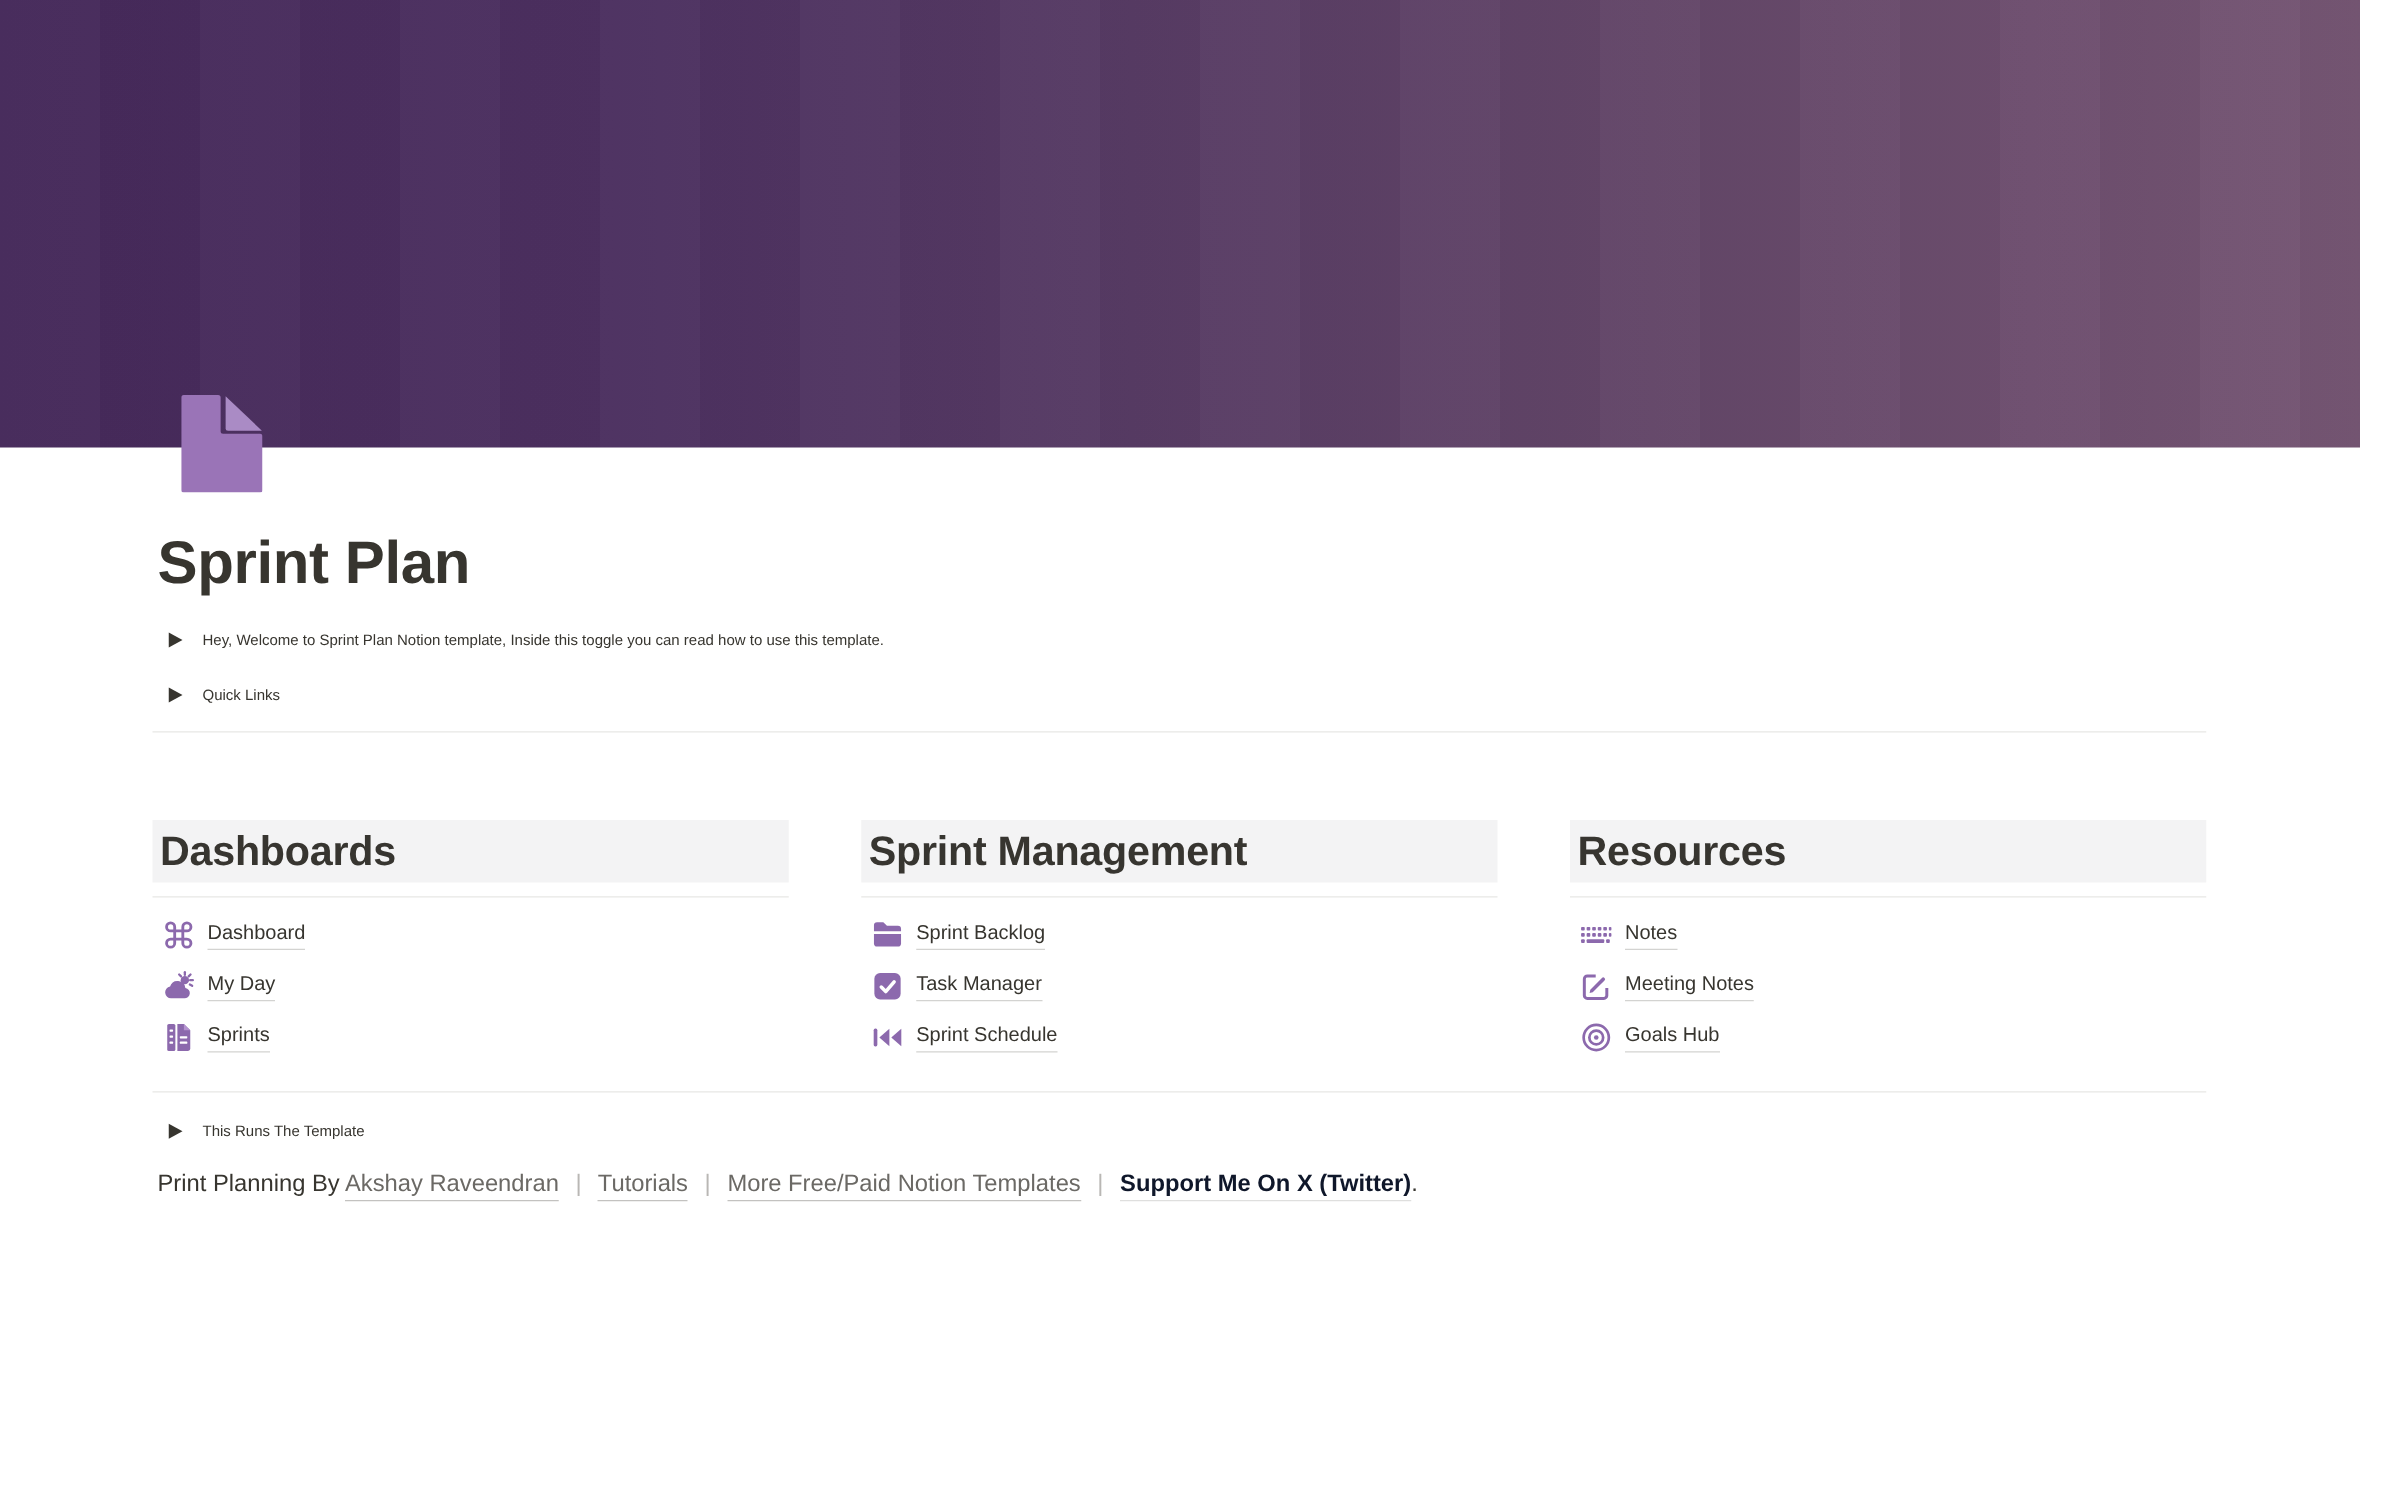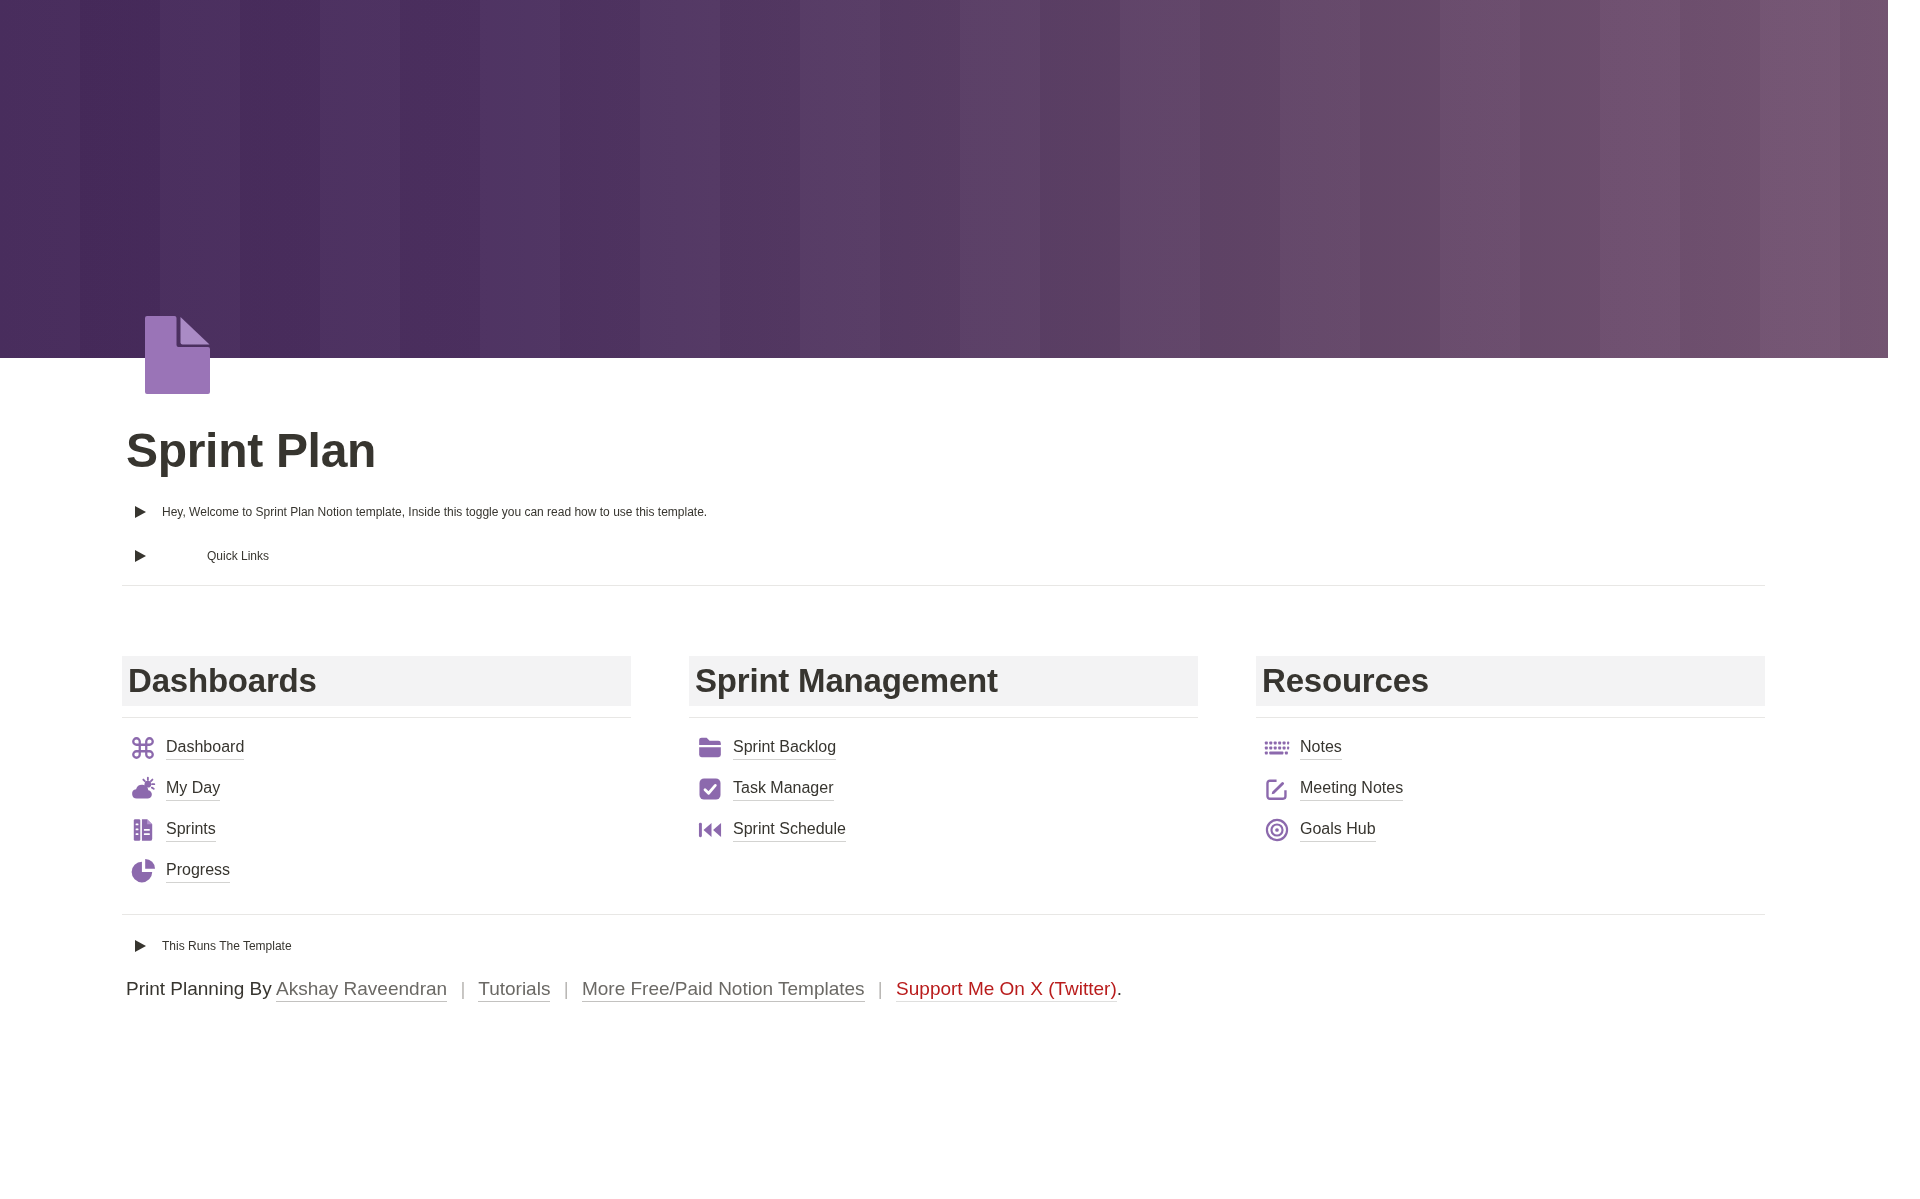--- a/index.html
+++ b/index.html
@@ -37,21 +37,21 @@
     color:#37352f;
   }
 
   
   .toggle {
     display:flex; align-items:center;
     min-height:31px; margin-left:4px; padding-left:9px;
     cursor:pointer;
   }
   .toggle.first  { margin-top:17px; }
-  .toggle.second { margin-top:13px;gap:45px; }
+  .toggle.second { margin-top:13px; }
   .toggle.third  { margin-top:16px; }
   .tri {
     width:0; height:0; flex:none;
     border-left:11px solid #37352f;
     border-top:6.5px solid transparent;
     border-bottom:6.5px solid transparent;
     margin-right:16px;
   }
   .t-label { font-size:12px; line-height:1.5; color:#37352f; }
 
@@ -82,21 +82,21 @@
     cursor:pointer; line-height:1.25;
   }
 
   
   .footer { margin:12px 0 0 4px; font-size:19px; line-height:30px; }
   .f-prefix, .f-suffix { color:#37352f; }
   .f-link {
     color:#6b6965; text-decoration:none; cursor:pointer;
     border-bottom:1px solid rgba(55,53,47,0.30); padding-bottom:2px;margin-top:44px;
   }
-  .f-link-muted { color:#b91c1c; border-bottom-color:rgba(55,53,47,0.16); }
+  .f-link-muted { color:#0f172a; border-bottom-color:rgba(55,53,47,0.16);font-weight:bold; }
   .f-sep { color:#b9b7b4; margin:0 8px; }
 </style>
 </head>
 <body>
 
 <div class="page">
 
   <div class="cover"></div>
 
   <div class="page-icon">
@@ -163,29 +163,20 @@
                 <g fill="#ffffff">
                   <rect x="5.2" y="6" width="2.6" height="1.7" rx="0.5"></rect>
                   <rect x="5.2" y="10.5" width="2.6" height="1.7" rx="0.5"></rect>
                   <rect x="5.2" y="15" width="2.6" height="1.7" rx="0.5"></rect>
                   <rect x="12.8" y="11" width="5.5" height="1.7" rx="0.5"></rect>
                   <rect x="12.8" y="15" width="5.5" height="1.7" rx="0.5"></rect>
                 </g>
               </svg>
             </span>
             <a class="lnk">Sprints</a>
-          </li>
-          <li class="item">
-            <span class="icn">
-              <svg viewBox="0 0 24 24" fill="currentColor">
-                <path d="M11 13V3.5A9.5 9.5 0 1 0 20.5 13z"></path>
-                <path d="M14 10V.9A9.1 9.1 0 0 1 23.1 10z"></path>
-              </svg>
-            </span>
-            <a class="lnk">Progress</a>
           </li>
         </ul>
       </section>
 
       <section class="col">
         <div class="col-header">
           <h2>Sprint Management</h2>
         </div>
         <hr class="col-divider">
         <ul class="items">

